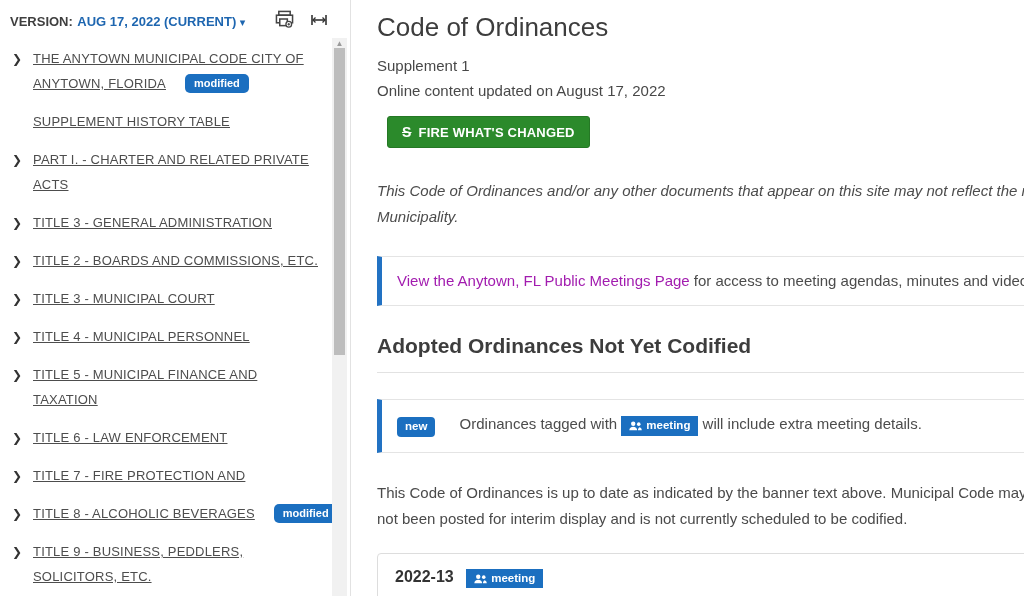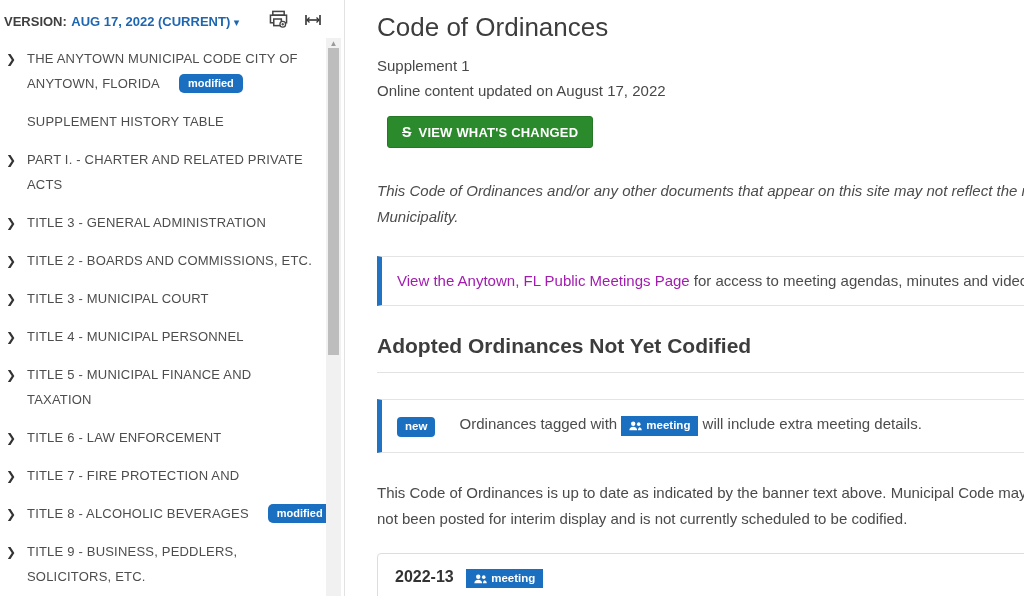--- a/index.html
+++ b/index.html
@@ -1,33 +1,33 @@
 <!DOCTYPE html>
 <html><head>
 <meta charset="utf-8">
 <style>
   * { margin:0; padding:0; box-sizing:border-box; }
   html,body { width:1024px; height:596px; overflow:hidden; background:#fff;
     font-family:"Liberation Sans","DejaVu Sans",sans-serif; }
 
   
-  .sidebar { position:absolute; left:2px; top:0; width:343px; height:596px;
+  .sidebar { position:absolute; left:8px; top:0; width:343px; height:596px;
     background:#fff; border-right:1px solid #e2e2e2; }
   .side-header { position:relative; height:40px; padding:12px 0 0 2px; }
   .version-label { font-size:13px; font-weight:700; color:#3f3f3f; }
   .version-link { font-size:13px; font-weight:700; color:#1e66b0; cursor:pointer; }
   .version-caret { font-size:11px; color:#1e66b0; }
   .side-tools { position:absolute; right:22px; top:10px; display:flex; gap:16px; align-items:center; }
   .tool-icon { cursor:pointer; color:#444; }
 
   .nav-list { position:absolute; left:0; top:46px; width:320px; }
   .nav-item { position:relative; padding-left:25px; margin-bottom:13px;
     font-size:13px; line-height:25px; color:#4d4d4d; cursor:pointer; letter-spacing:.2px; }
   .chev { position:absolute; left:4px; top:1px; font-size:12px; font-weight:700; color:#333; }
-  .nav-line { display:block; white-space:nowrap; }
+  .nav-line { display:block; white-space:nowrap;text-decoration:underline; }
   .badge { display:inline-block; background:#1b6fc0; color:#fff; font-size:11px;
     font-weight:700; line-height:1; padding:4px 9px; border-radius:5px; margin-left:19px;
     letter-spacing:0; vertical-align:1px; }
 
   
   .scroll-track { position:absolute; right:3px; top:38px; bottom:0; width:15px;
     background:#f1f1f1; }
   .scroll-up { position:absolute; top:1px; left:0; width:15px; text-align:center;
     font-size:8px; color:#9a9a9a; cursor:pointer; }
   .scroll-thumb { position:absolute; top:10px; left:2px; width:11px; height:307px;
@@ -181,21 +181,21 @@
 </div>
 
 <div class="main">
 
   <div class="page-title">Code of Ordinances</div>
   <div class="sub-line">Supplement 1</div>
   <div class="sub-line">Online content updated on August 17, 2022</div>
 
   <button class="changed-btn">
     <span class="strike-s">S</span>
-    <span>VIEW WHAT'S CHANGED</span>
+    <span>FIRE WHAT'S CHANGED</span>
   </button>
 
   <div class="disclaimer">
     <div class="tline">This Code of Ordinances and/or any other documents that appear on this site may not reflect the most</div>
     <div class="tline">Municipality.</div>
   </div>
 
   <div class="callout">
     <span class="callout-text"><a class="inline-link">View the Anytown, FL Public Meetings Page</a><span> for access to meeting agendas, minutes and video recordings</span></span>
   </div>

